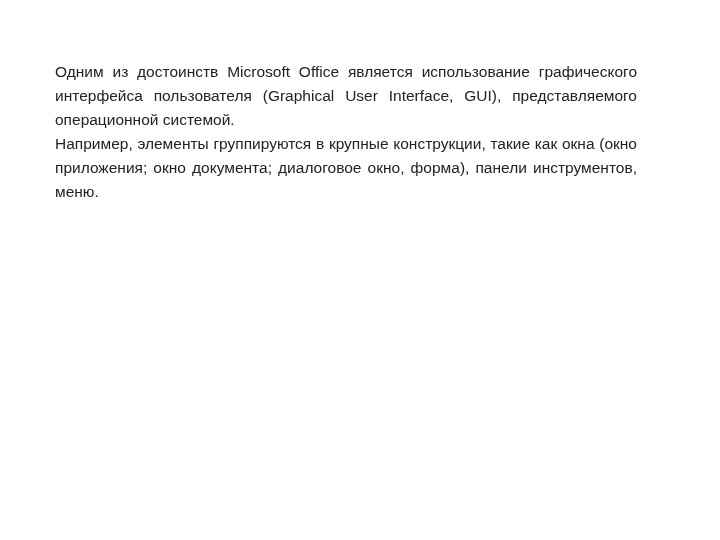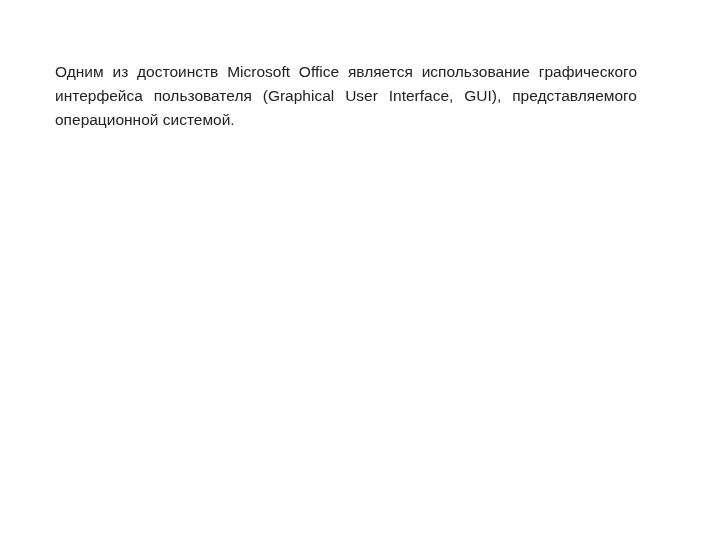--- a/index.html
+++ b/index.html
@@ -37,14 +37,15 @@
     .paragraph {
       margin-bottom: 0;
     }
   </style>
 </head>
 <body>
 
 <div class="page-container">
   <div class="text-block">
     <p class="paragraph">Одним из достоинств Microsoft Office является использование графического интерфейса пользователя (Graphical User Interface, GUI), представляемого операционной системой.</p>
+    <p class="paragraph">Например, элементы группируются в крупные конструкции, такие как окна (окно приложения; окно документа; диалоговое окно, форма), панели инструментов, меню.</p>
   </div>
 </div>
 
 </body></html>

